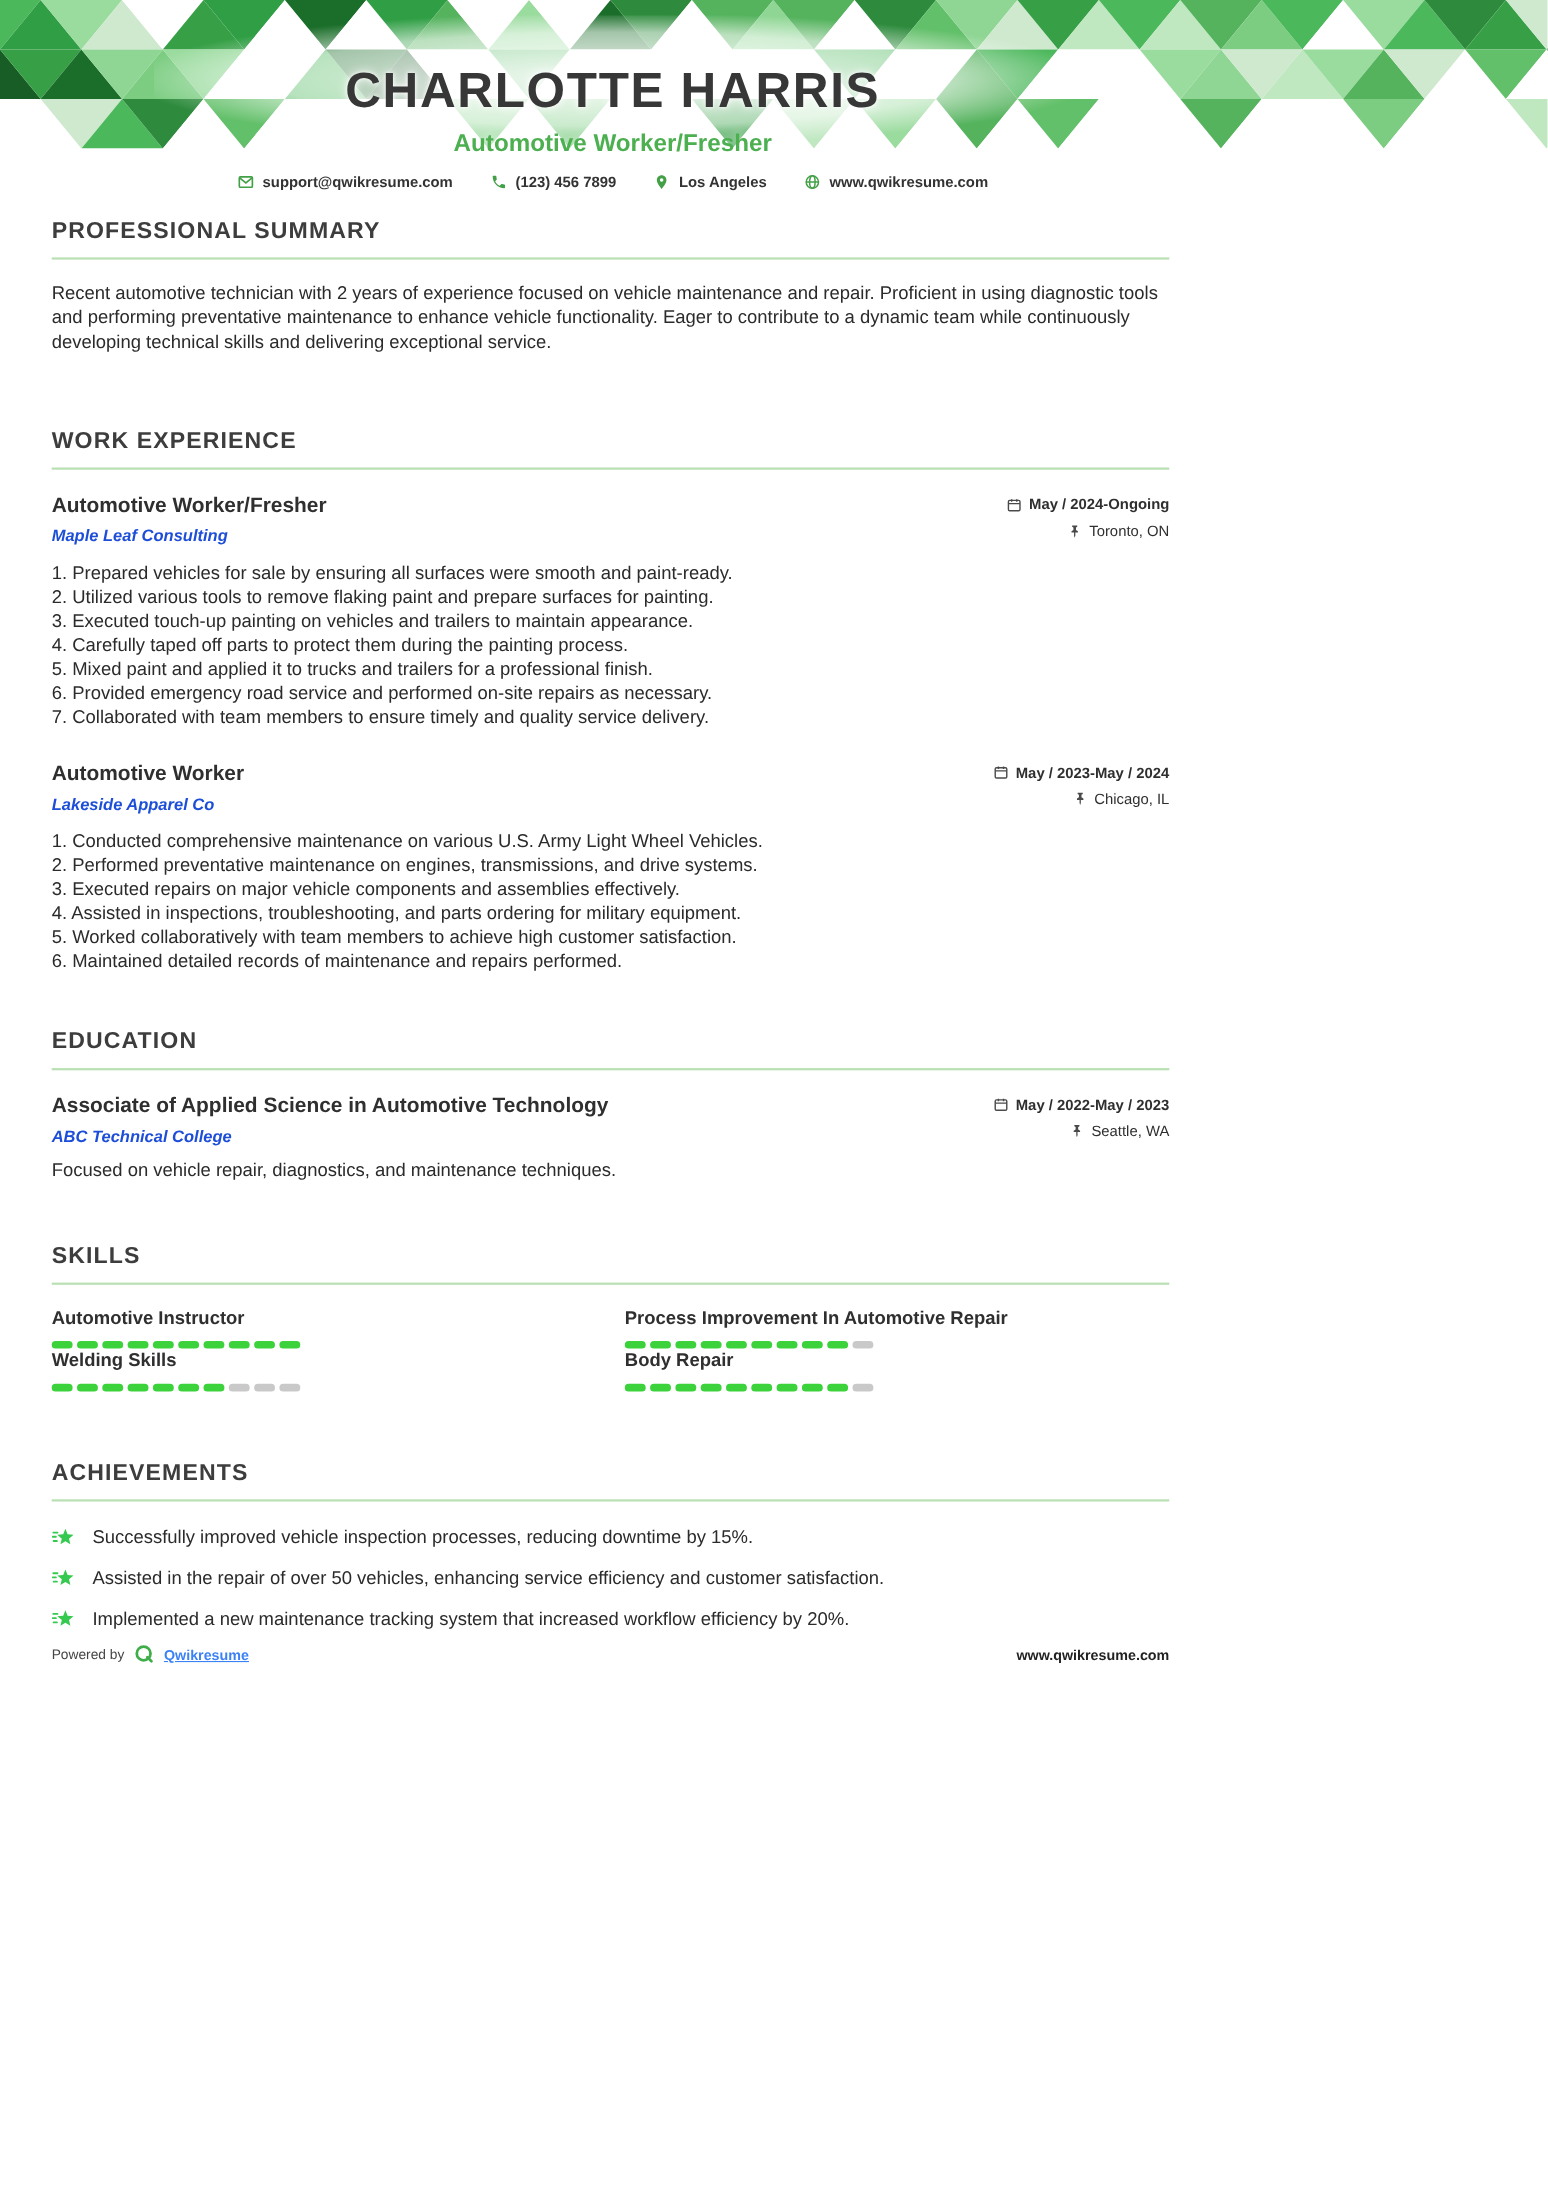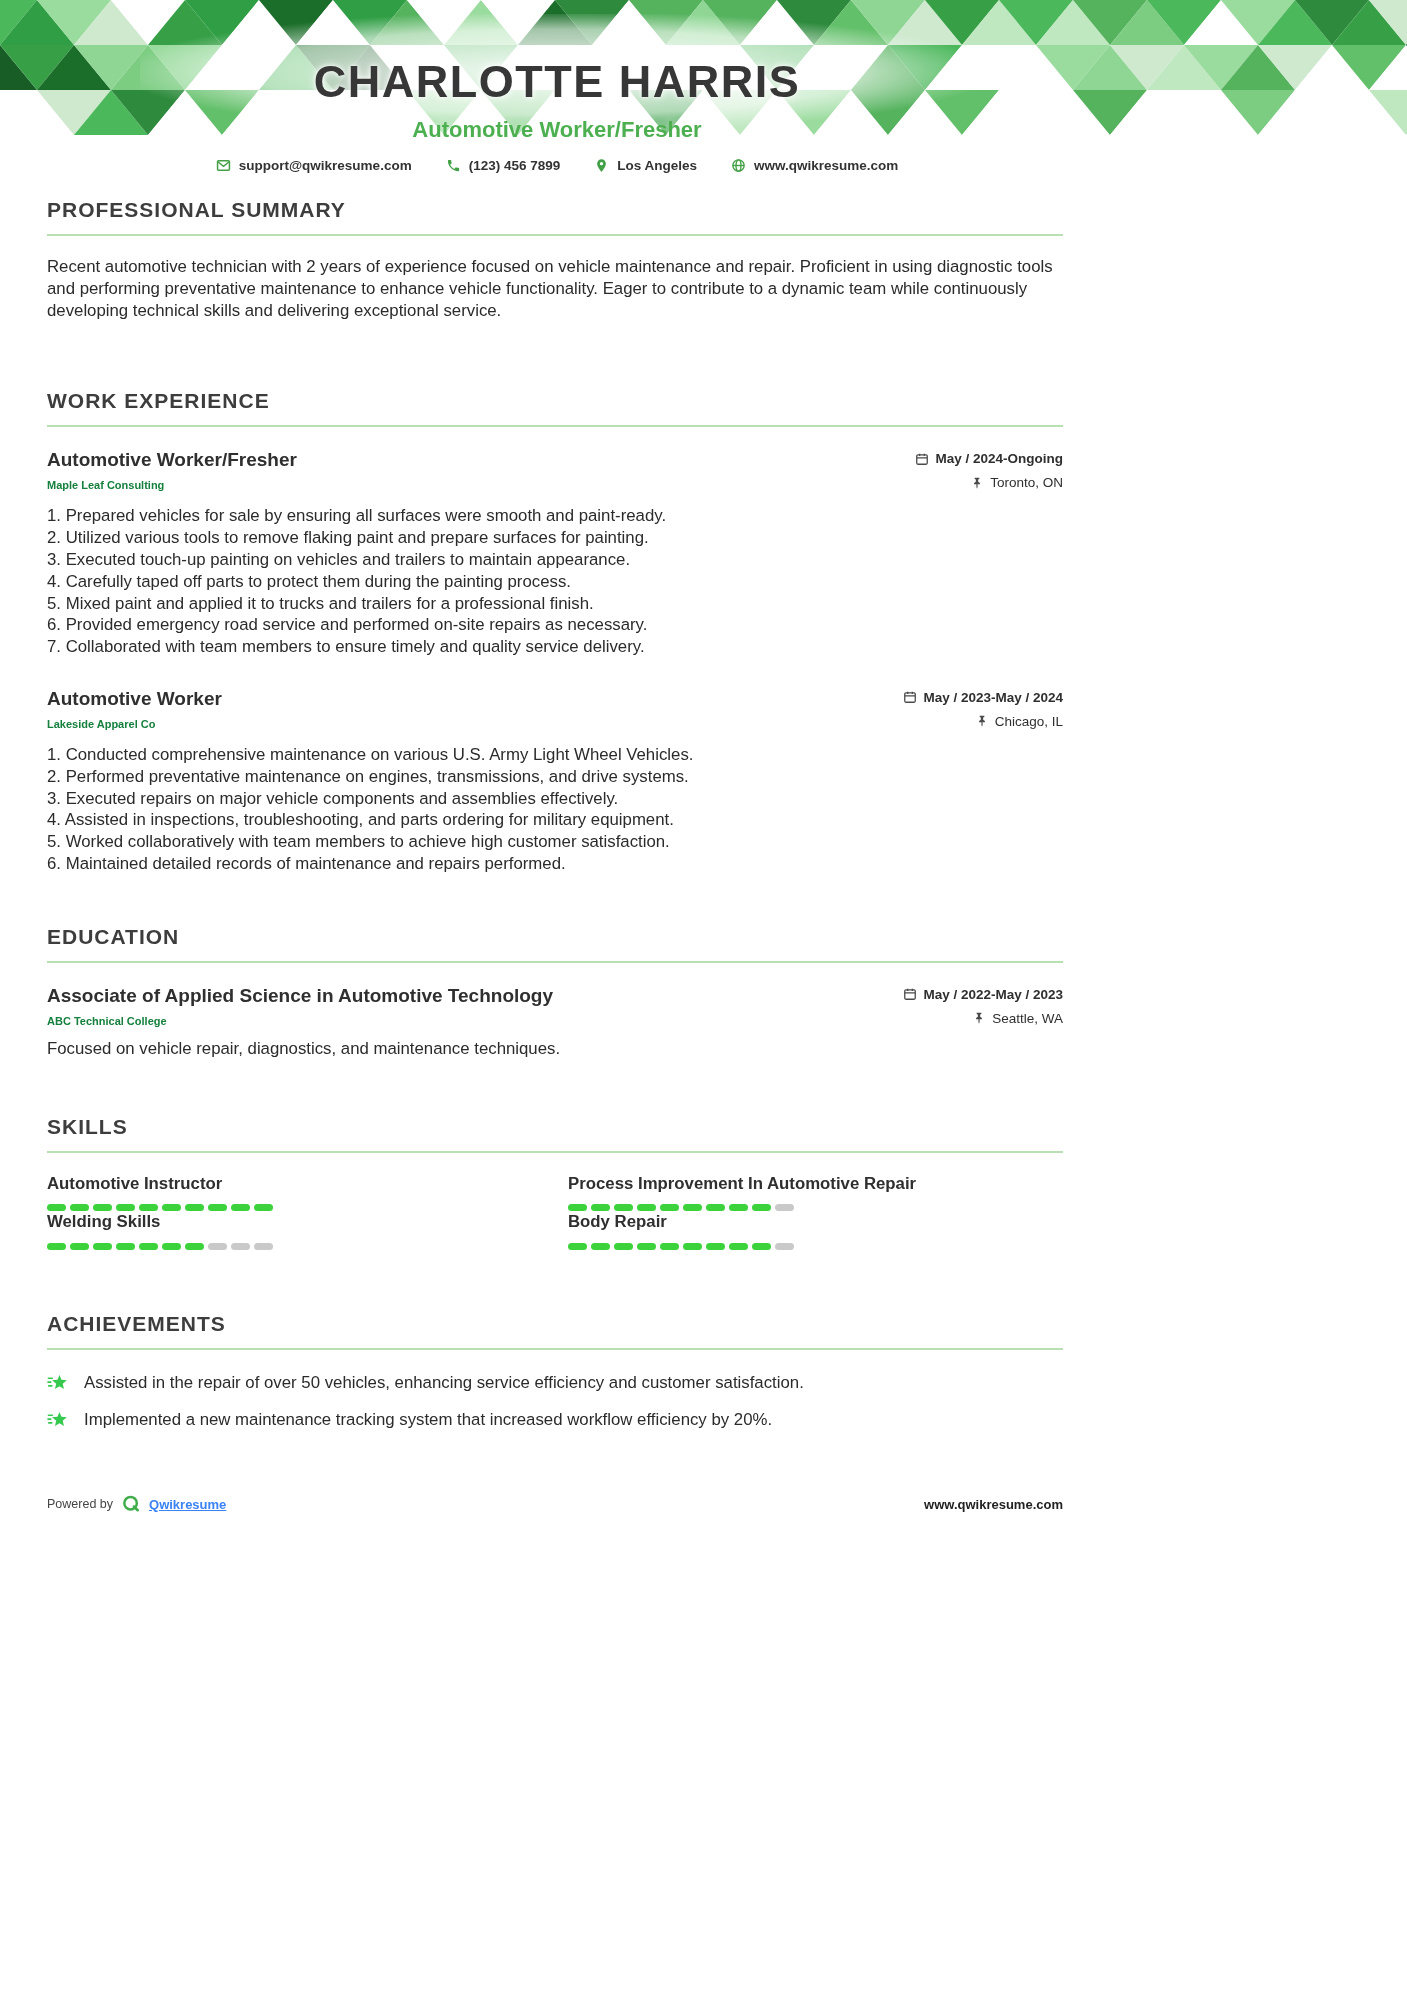--- a/index.html
+++ b/index.html
@@ -26,21 +26,21 @@
   .rule { height: 2px; background: #b9e0b2; margin-top: 12px; }
 
   .sec-summary { margin-top: 26px; }
   .summary-text { margin: 20px 0 0; font-size: 16.8px; line-height: 21.8px; color: #2b2b2b; }
 
   .sec-work { margin-top: 68px; }
   .job { margin-top: 22px; }
   .job + .job { margin-top: 30px; }
   .job-head { display: flex; justify-content: space-between; align-items: flex-start; }
   .job-title { margin: 0; font-size: 19px; font-weight: 800; color: #2f2f2f; }
-  .company { margin-top: 8px; font-size: 11px; font-weight: 700; color: #15803d; }
+  .company { margin-top: 8px; font-size: 15px; font-weight: 700; color: #1d4ed8; font-style: italic; }
   .job-meta { text-align: right; padding-top: 2px; }
   .meta-line { display: flex; justify-content: flex-end; align-items: center; gap: 6px; font-size: 13.5px; color: #2f2f2f; }
   .meta-line.dates { font-weight: 700; }
   .meta-line.place { margin-top: 9px; font-weight: 500; }
   .mic { width: 14px; height: 14px; flex: 0 0 auto; }
   ol.bullets { list-style: none; margin: 14px 0 0; padding: 0; counter-reset: li; }
   ol.bullets li { counter-increment: li; font-size: 16.8px; line-height: 21.8px; color: #2b2b2b; }
   ol.bullets li::before { content: counter(li) ". "; }
 
   .sec-edu { margin-top: 50px; }
@@ -414,20 +414,27 @@
 
     <section class="sec-ach">
       <h2 class="sec-head">ACHIEVEMENTS</h2>
       <div class="rule"></div>
       <ul class="ach-list">
         <li>
           <svg class="ach-ic" viewBox="0 0 24 24">
             <path d="M13 3l2.1 5.1 5.6.5-4.3 3.7 1.3 5.4L13 14.8l-4.7 2.9 1.3-5.4-4.3-3.7 5.6-.5z" fill="#36c94f"></path>
             <path d="M1.5 6.5h4M1 10.5h3M1.8 14.5h3.2" stroke="#36c94f" stroke-width="1.7" fill="none" stroke-linecap="round"></path>
           </svg>
+          <span>Successfully improved vehicle inspection processes, reducing downtime by 15%.</span>
+        </li>
+        <li>
+          <svg class="ach-ic" viewBox="0 0 24 24">
+            <path d="M13 3l2.1 5.1 5.6.5-4.3 3.7 1.3 5.4L13 14.8l-4.7 2.9 1.3-5.4-4.3-3.7 5.6-.5z" fill="#36c94f"></path>
+            <path d="M1.5 6.5h4M1 10.5h3M1.8 14.5h3.2" stroke="#36c94f" stroke-width="1.7" fill="none" stroke-linecap="round"></path>
+          </svg>
           <span>Assisted in the repair of over 50 vehicles, enhancing service efficiency and customer satisfaction.</span>
         </li>
         <li>
           <svg class="ach-ic" viewBox="0 0 24 24">
             <path d="M13 3l2.1 5.1 5.6.5-4.3 3.7 1.3 5.4L13 14.8l-4.7 2.9 1.3-5.4-4.3-3.7 5.6-.5z" fill="#36c94f"></path>
             <path d="M1.5 6.5h4M1 10.5h3M1.8 14.5h3.2" stroke="#36c94f" stroke-width="1.7" fill="none" stroke-linecap="round"></path>
           </svg>
           <span>Implemented a new maintenance tracking system that increased workflow efficiency by 20%.</span>
         </li>
       </ul>

